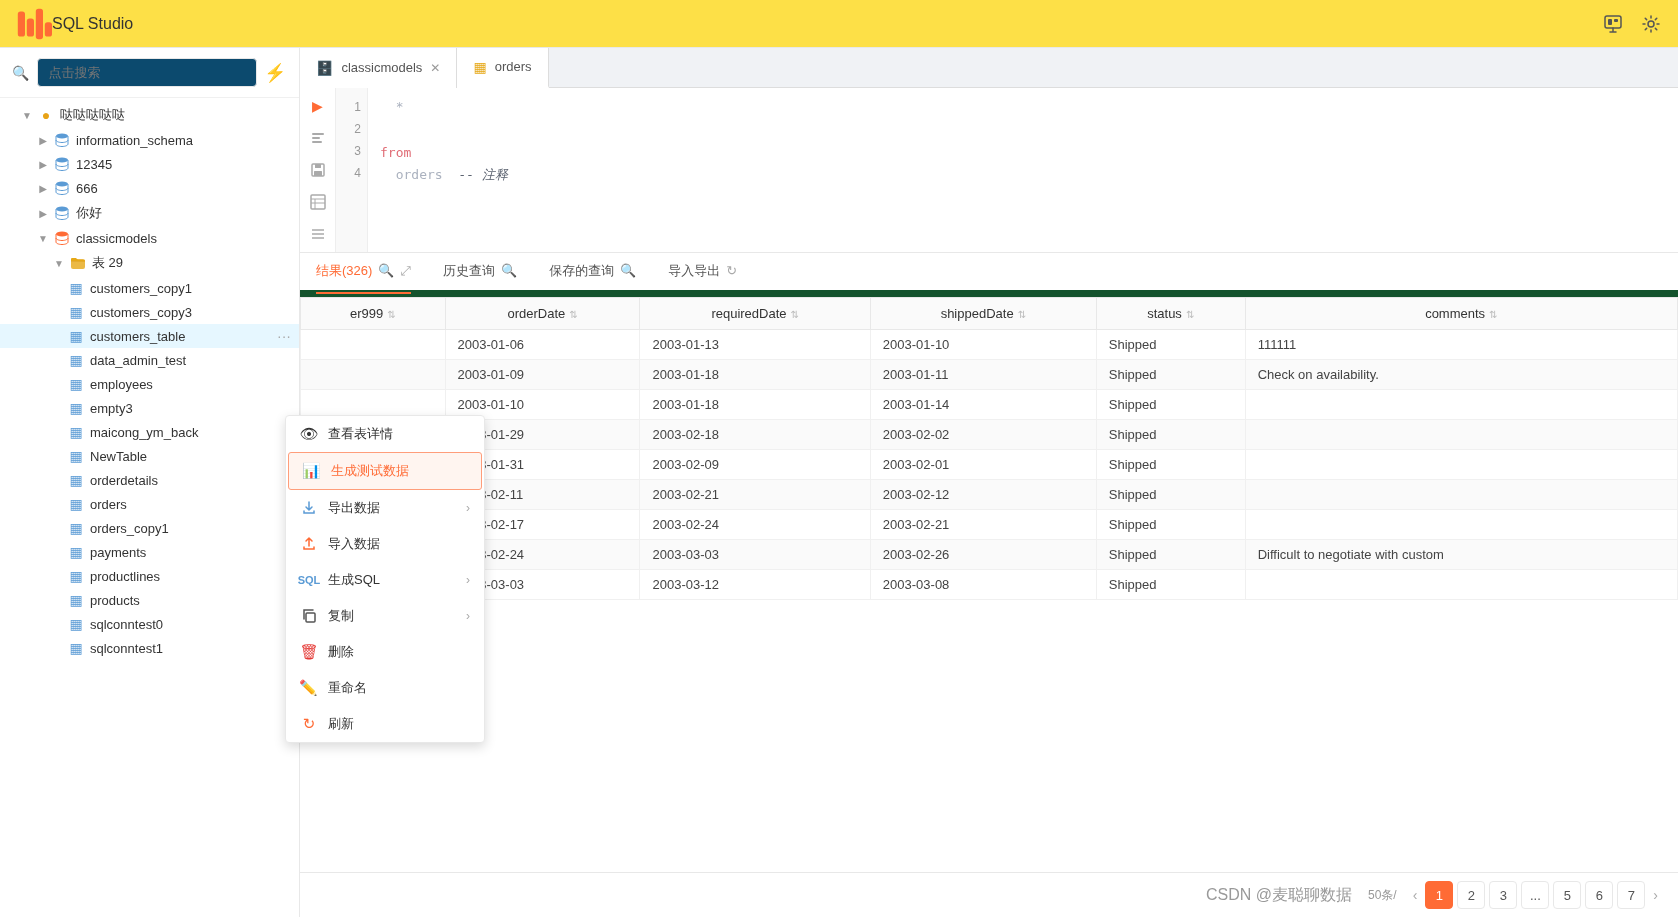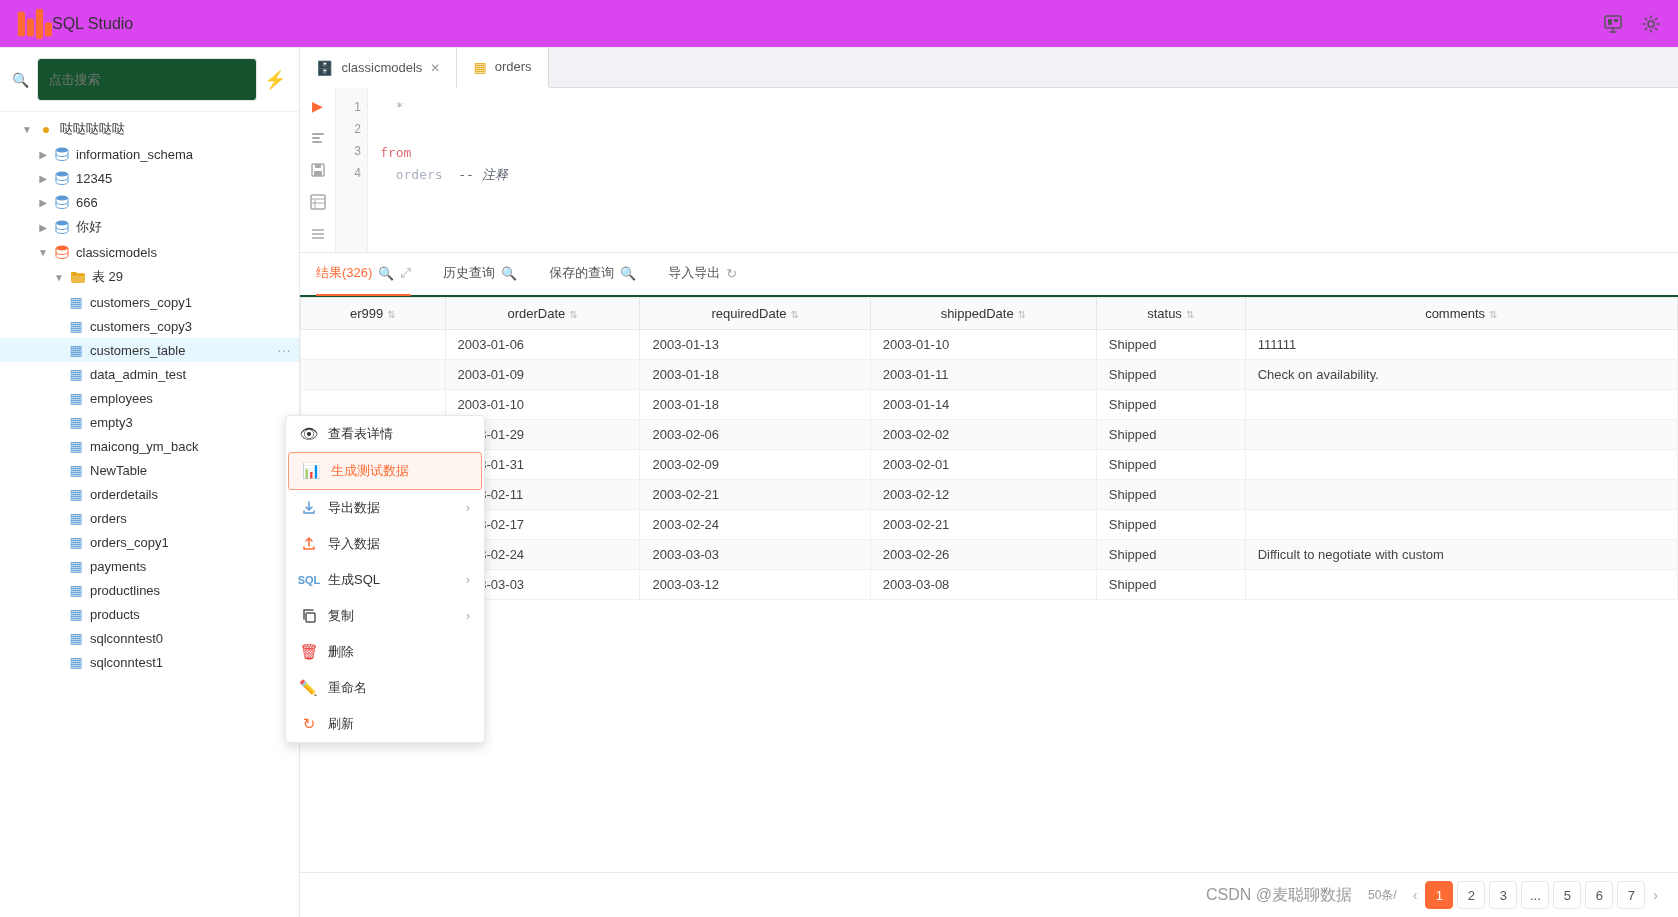--- a/index.html
+++ b/index.html
@@ -1,21 +1,21 @@
 <!DOCTYPE html>
 <html><head>
   <meta charset="utf-8">
   <style>
     * { box-sizing: border-box; margin: 0; padding: 0; }
     body { font-family: 'Microsoft YaHei', Arial, sans-serif; font-size: 13px; background: #f0f2f5; display: flex; flex-direction: column; height: 917px; overflow: hidden; }
 
     
     .topbar {
       height: 48px;
-      background: #d946ef;
+      background: #fde047;
       display: flex;
       align-items: center;
       padding: 0 16px;
       border-bottom: 1px solid #e8e8e8;
       flex-shrink: 0;
     }
     .topbar-title { font-size: 16px; color: #333; font-weight: 500; flex: 1; }
     .topbar-icons { display: flex; gap: 16px; align-items: center; }
     .topbar-icon { width: 22px; height: 22px; cursor: pointer; color: #555; display: flex; align-items: center; justify-content: center; }
 
@@ -35,25 +35,25 @@
       display: flex;
       align-items: center;
       padding: 10px 12px;
       border-bottom: 1px solid #f0f0f0;
       gap: 8px;
     }
     .sidebar-search-input {
       flex: 1;
       border: 1px solid #e8e8e8;
       border-radius: 4px;
-      padding: 13px 10px;
+      padding: 6px 10px;
       font-size: 13px;
       color: #aaa;
       outline: none;
-      background: #14532d;
+      background: #0c4a6e;
     }
     .sidebar-search-icon { color: #aaa; font-size: 14px; }
     .sidebar-lightning { color: #00aaff; font-size: 18px; cursor: pointer; }
 
     .sidebar-tree { flex: 1; overflow-y: auto; padding: 4px 0; }
     .tree-item {
       display: flex;
       align-items: center;
       padding: 4px 8px;
       cursor: pointer;
@@ -154,21 +154,21 @@
     .kw-star { color: #abb2bf; }
     .kw-table { color: #abb2bf; }
     .kw-comment { color: #5c6370; font-style: italic; }
 
     
     .result-area { flex: 1; display: flex; flex-direction: column; overflow: hidden; background: #fff; }
     .result-tabs {
       display: flex;
       align-items: center;
       padding: 0 16px;
-      border-bottom: 2px solid #14532d;
+      border-bottom: 7px solid #14532d;
       height: 44px;
       gap: 32px;
       flex-shrink: 0;
     }
     .result-tab {
       display: flex;
       align-items: center;
       gap: 6px;
       cursor: pointer;
       font-size: 13px;
@@ -581,21 +581,21 @@
                 <td></td>
                 <td>2003-01-10</td>
                 <td>2003-01-18</td>
                 <td>2003-01-14</td>
                 <td>Shipped</td>
                 <td></td>
               </tr>
               <tr>
                 <td></td>
                 <td>2003-01-29</td>
-                <td>2003-02-06</td>
+                <td>2003-02-18</td>
                 <td>2003-02-02</td>
                 <td>Shipped</td>
                 <td></td>
               </tr>
               <tr>
                 <td></td>
                 <td>2003-01-31</td>
                 <td>2003-02-09</td>
                 <td>2003-02-01</td>
                 <td>Shipped</td>

